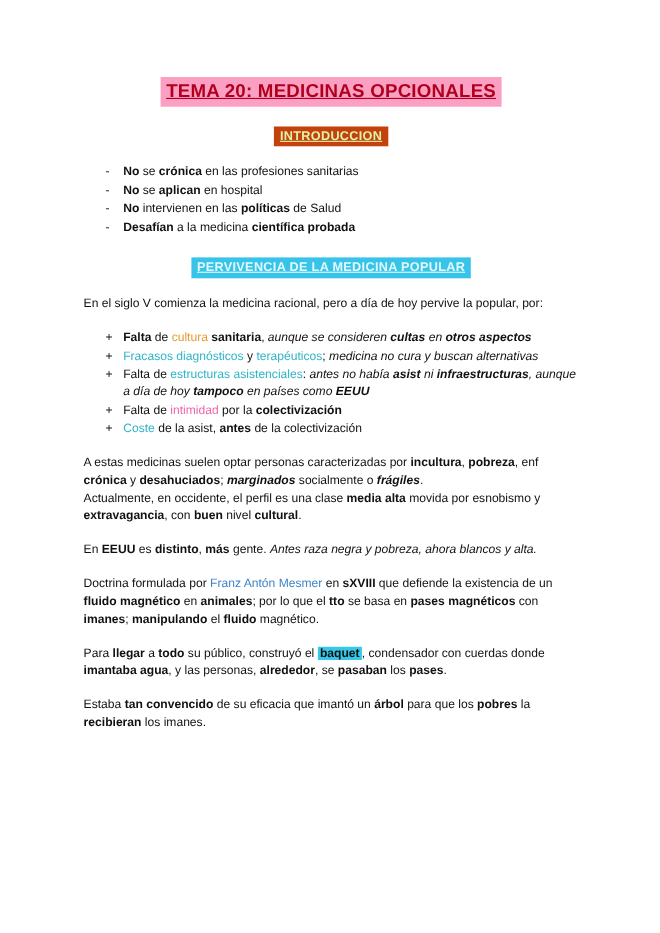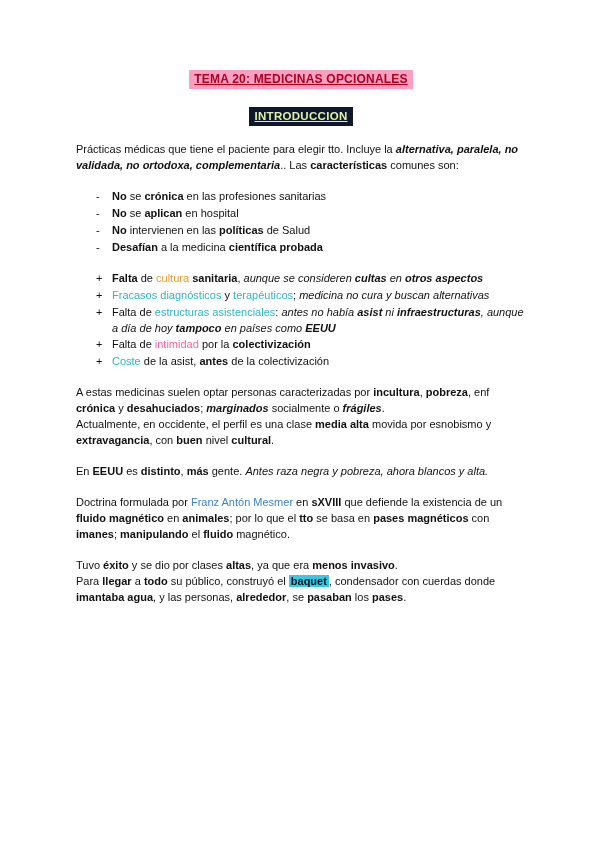--- a/index.html
+++ b/index.html
@@ -5,21 +5,21 @@
   html,body{margin:0;padding:0;background:#ffffff;}
   body{
     width:600px;height:848px;
     font-family:"Liberation Sans","DejaVu Sans",sans-serif;
     font-size:11px;line-height:1.45;color:#111;
     overflow:hidden;
   }
   .page{padding:70px 74px 0 76px;box-sizing:border-box;width:600px;height:848px;}
   .center{text-align:center;}
   .hl{padding:1px 5px;font-weight:bold;text-decoration:underline;display:inline-block;}
-  .doc-title{font-size:12px;letter-spacing:.2px;}
+  .doc-title{font-size:17px;letter-spacing:.2px;}
   .h2{font-size:11.5px;letter-spacing:.3px;}
   .title-row{margin:0 0 16px 0;}
   .h2-row{margin:18px 0 16px 0;}
   .para{margin:0 0 15px 0;}
   .group{margin:0 0 15px 0;}
   .group .para{margin:0;}
   ul.plain{list-style:none;margin:0 0 15px 0;padding:0 0 0 20px;}
   ul.plain li{display:flex;margin:0 0 1px 0;}
   .marker{flex:none;width:16px;}
   .li-body{flex:1;}
@@ -27,24 +27,23 @@
 </head>
 <body>
 
 <div class="page">
 
   <div class="center title-row">
     <span class="hl doc-title" style="color: rgb(176, 0, 30); background-color: rgb(251, 159, 195);">TEMA 20: MEDICINAS OPCIONALES</span>
   </div>
 
   <div class="center h2-row">
-    <span class="hl h2" style="color: rgb(223, 243, 166); background-color: #0f172a;">INTRODUCCION</span>
+    <span class="hl h2" style="color: rgb(223, 243, 166); background-color: #c2410c;">INTRODUCCION</span>
   </div>
 
-  <p class="para"><span>Prácticas médicas que tiene el paciente para elegir tto. Incluye la </span><span style="font-weight: bold; font-style: italic;">alternativa, paralela, no validada, no ortodoxa, complementaria</span><span>.. Las </span><span style="font-weight: bold;">características</span><span> comunes son:</span></p>
 
   <ul class="plain">
     <li>
       <span class="marker">-</span>
       <span class="li-body"><span style="font-weight: bold;">No</span><span> se </span><span style="font-weight: bold;">crónica</span><span> en las profesiones sanitarias</span></span>
     </li>
     <li>
       <span class="marker">-</span>
       <span class="li-body"><span style="font-weight: bold;">No</span><span> se </span><span style="font-weight: bold;">aplican</span><span> en hospital</span></span>
     </li>
@@ -52,21 +51,25 @@
       <span class="marker">-</span>
       <span class="li-body"><span style="font-weight: bold;">No</span><span> intervienen en las </span><span style="font-weight: bold;">políticas</span><span> de Salud</span></span>
     </li>
     <li>
       <span class="marker">-</span>
       <span class="li-body"><span style="font-weight: bold;">Desafían</span><span> a la medicina </span><span style="font-weight: bold;">científica probada</span></span>
     </li>
   </ul>
 
 
+  <div class="center h2-row">
+    <span class="hl h2" style="color: rgb(226, 249, 255); background-color: rgb(56, 196, 232);">PERVIVENCIA DE LA MEDICINA POPULAR</span>
+  </div>
 
+  <p class="para"><span>En el siglo V comienza la medicina racional, pero a día de hoy pervive la popular, por:</span></p>
 
   <ul class="plain">
     <li>
       <span class="marker">+</span>
       <span class="li-body"><span style="font-weight: bold;">Falta</span><span> de </span><span style="color: rgb(232, 156, 48);">cultura</span><span> </span><span style="font-weight: bold;">sanitaria</span><span>, </span><span style="font-style: italic;">aunque se consideren </span><span style="font-weight: bold; font-style: italic;">cultas</span><span style="font-style: italic;"> en </span><span style="font-weight: bold; font-style: italic;">otros aspectos</span></span>
     </li>
     <li>
       <span class="marker">+</span>
       <span class="li-body"><span style="color: rgb(47, 181, 200);">Fracasos diagnósticos</span><span> y </span><span style="color: rgb(47, 181, 200);">terapéuticos</span><span>; </span><span style="font-style: italic;">medicina no cura y buscan alternativas</span></span>
     </li>
@@ -88,18 +91,18 @@
     <p class="para"><span>A estas medicinas suelen optar personas caracterizadas por </span><span style="font-weight: bold;">incultura</span><span>, </span><span style="font-weight: bold;">pobreza</span><span>, enf </span><span style="font-weight: bold;">crónica</span><span> y </span><span style="font-weight: bold;">desahuciados</span><span>; </span><span style="font-weight: bold; font-style: italic;">marginados</span><span> socialmente o </span><span style="font-weight: bold; font-style: italic;">frágiles</span><span>.</span></p>
     <p class="para"><span>Actualmente, en occidente, el perfil es una clase </span><span style="font-weight: bold;">media alta</span><span> movida por esnobismo y </span><span style="font-weight: bold;">extravagancia</span><span>, con </span><span style="font-weight: bold;">buen</span><span> nivel </span><span style="font-weight: bold;">cultural</span><span>.</span></p>
   </div>
 
   <p class="para"><span>En </span><span style="font-weight: bold;">EEUU</span><span> es </span><span style="font-weight: bold;">distinto</span><span>, </span><span style="font-weight: bold;">más</span><span> gente. </span><span style="font-style: italic;">Antes raza negra y pobreza, ahora blancos y alta.</span></p>
 
 
   <p class="para"><span>Doctrina formulada por </span><span style="color: rgb(61, 133, 200);">Franz Antón Mesmer</span><span> en </span><span style="font-weight: bold;">sXVIII</span><span> que defiende la existencia de un </span><span style="font-weight: bold;">fluido magnético</span><span> en </span><span style="font-weight: bold;">animales</span><span>; por lo que el </span><span style="font-weight: bold;">tto</span><span> se basa en </span><span style="font-weight: bold;">pases magnéticos</span><span> con </span><span style="font-weight: bold;">imanes</span><span>; </span><span style="font-weight: bold;">manipulando</span><span> el </span><span style="font-weight: bold;">fluido</span><span> magnético.</span></p>
 
   <div class="group">
-    <p class="para"><span>Tuvo </span><span style="font-weight: bold;">éxito</span><span> y se dio por clases </span><span style="font-weight: bold;">altas</span><span>, ya que era </span><span style="font-weight: bold;">menos invasivo</span><span>.</span></p>
     <p class="para"><span>Para </span><span style="font-weight: bold;">llegar</span><span> a </span><span style="font-weight: bold;">todo</span><span> su público, construyó el </span><span style="font-weight: bold; background-color: rgb(53, 200, 232); padding: 0px 2px;">baquet</span><span>, condensador con cuerdas donde </span><span style="font-weight: bold;">imantaba agua</span><span>, y las personas, </span><span style="font-weight: bold;">alrededor</span><span>, se </span><span style="font-weight: bold;">pasaban</span><span> los </span><span style="font-weight: bold;">pases</span><span>.</span></p>
   </div>
 
+  <p class="para"><span>Estaba </span><span style="font-weight: bold;">tan convencido</span><span> de su eficacia que imantó un </span><span style="font-weight: bold;">árbol</span><span> para que los </span><span style="font-weight: bold;">pobres</span><span> la </span><span style="font-weight: bold;">recibieran</span><span> los imanes.</span></p>
 
 </div>
 
 </body></html>

